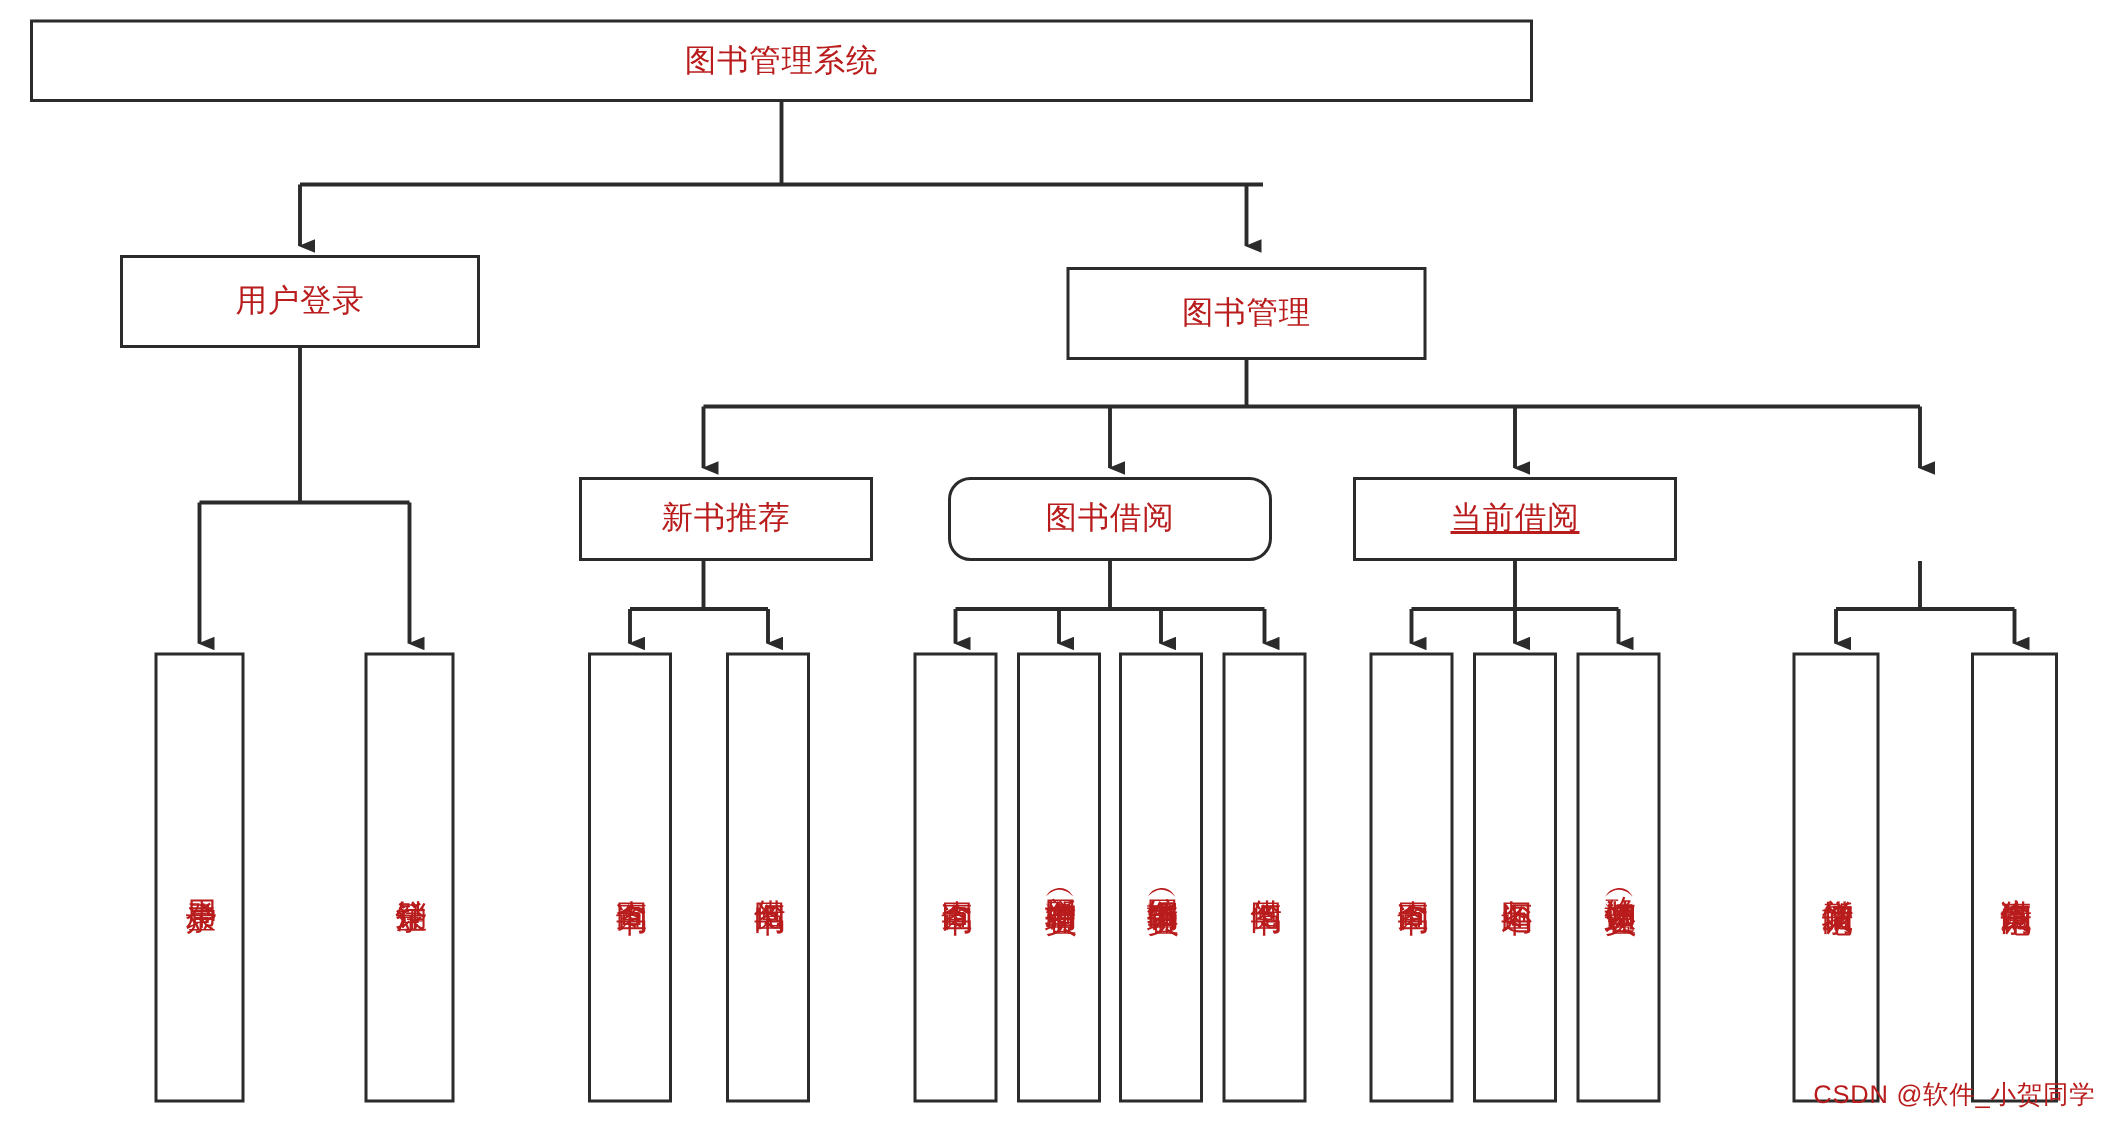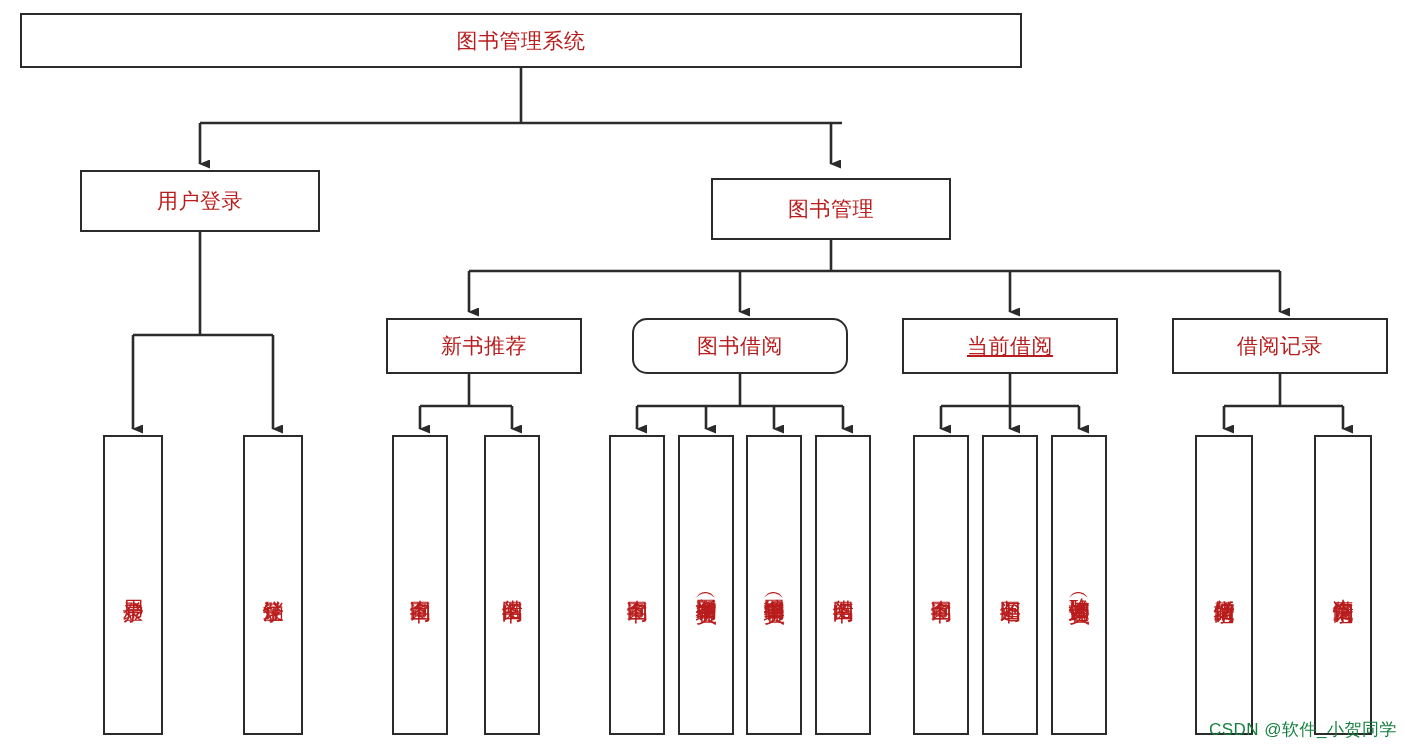--- a/index.html
+++ b/index.html
@@ -52,21 +52,21 @@
     display: block;
   }
   .node-title {
     font-size: 22px;
   }
   #watermark {
     position: absolute;
     right: 8px;
     bottom: 6px;
     font-size: 17px;
-    color: #15803d;
+    color: #b91c1c;
     letter-spacing: 0.5px;
     white-space: nowrap;
     pointer-events: none;
   }
 </style>
 </head>
 <body>
 
 <div id="diagram-root">
 
@@ -133,23 +133,20 @@
 
   <div class="node horiz" style="left:362px; top:318px; width:196px; height:56px;margin-left:24px;">
     <span>新书推荐</span>
   </div>
   <div class="node horiz" style="left:632px; top:318px; width:216px; height:56px;border-radius:15px;">
     <span>图书借阅</span>
   </div>
   <div class="node horiz" style="left:902px; top:318px; width:216px; height:56px;text-decoration:underline;">
     <span>当前借阅</span>
   </div>
-  <div class="node horiz" style="left:1172px; top:318px; width:216px; height:56px;">
-    <span>借阅记录</span>
-  </div>
 
   <div class="node vert" style="left:103px; top:435px; width:60px; height:300px;">
     <span class="vlabel">用户登录</span>
   </div>
   <div class="node vert" style="left:243px; top:435px; width:60px; height:300px;">
     <span class="vlabel">注销登录</span>
   </div>
 
   <div class="node vert" style="left:392px; top:435px; width:56px; height:300px;">
     <span class="vlabel">查询图书</span>

